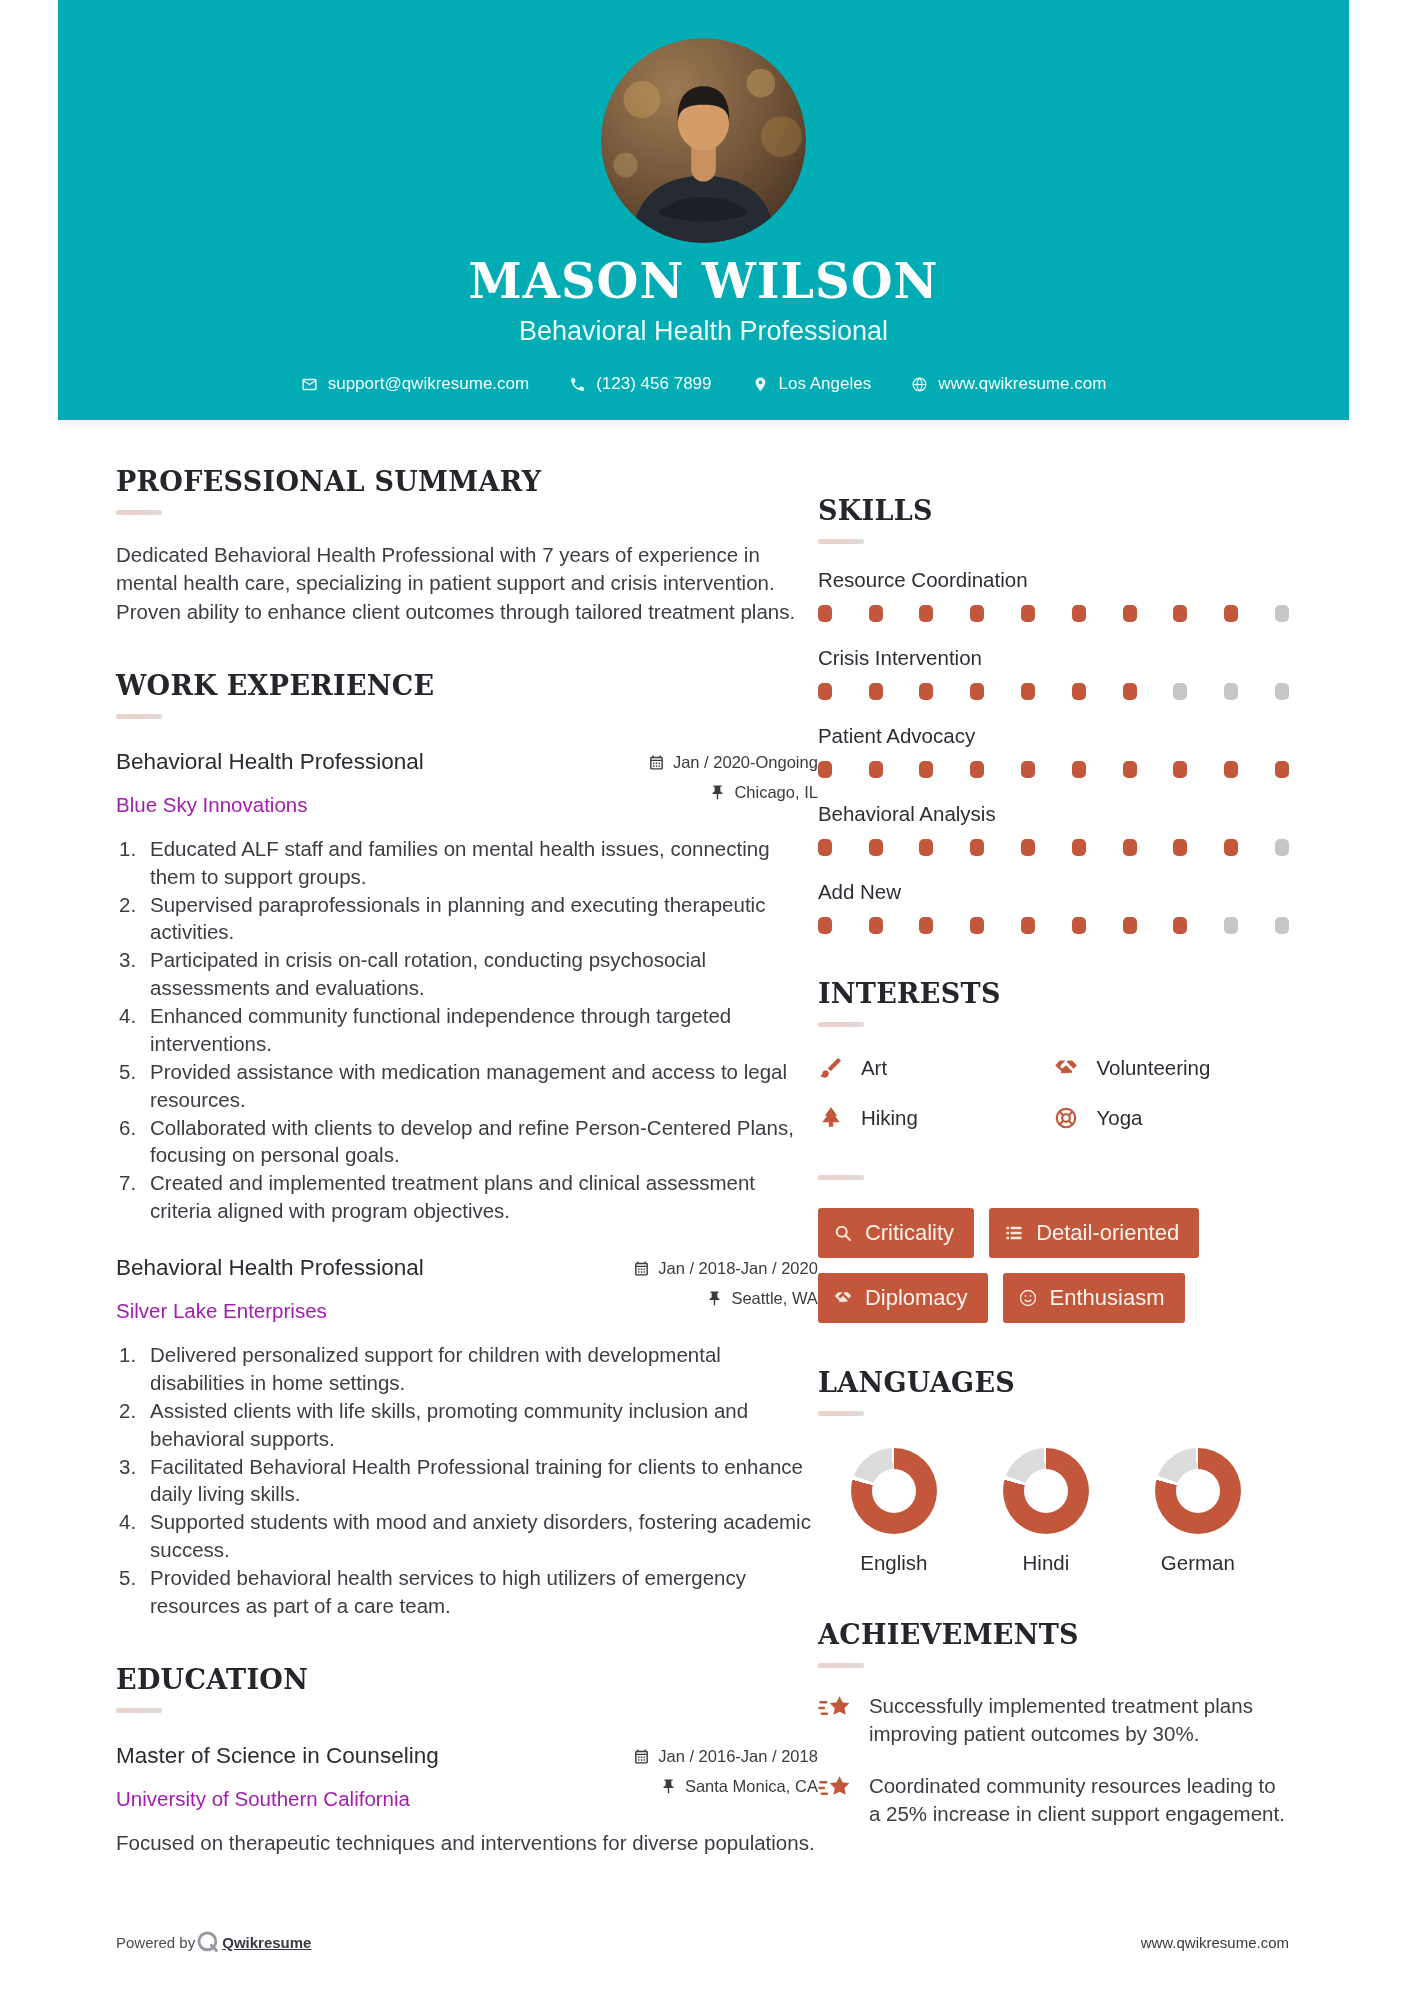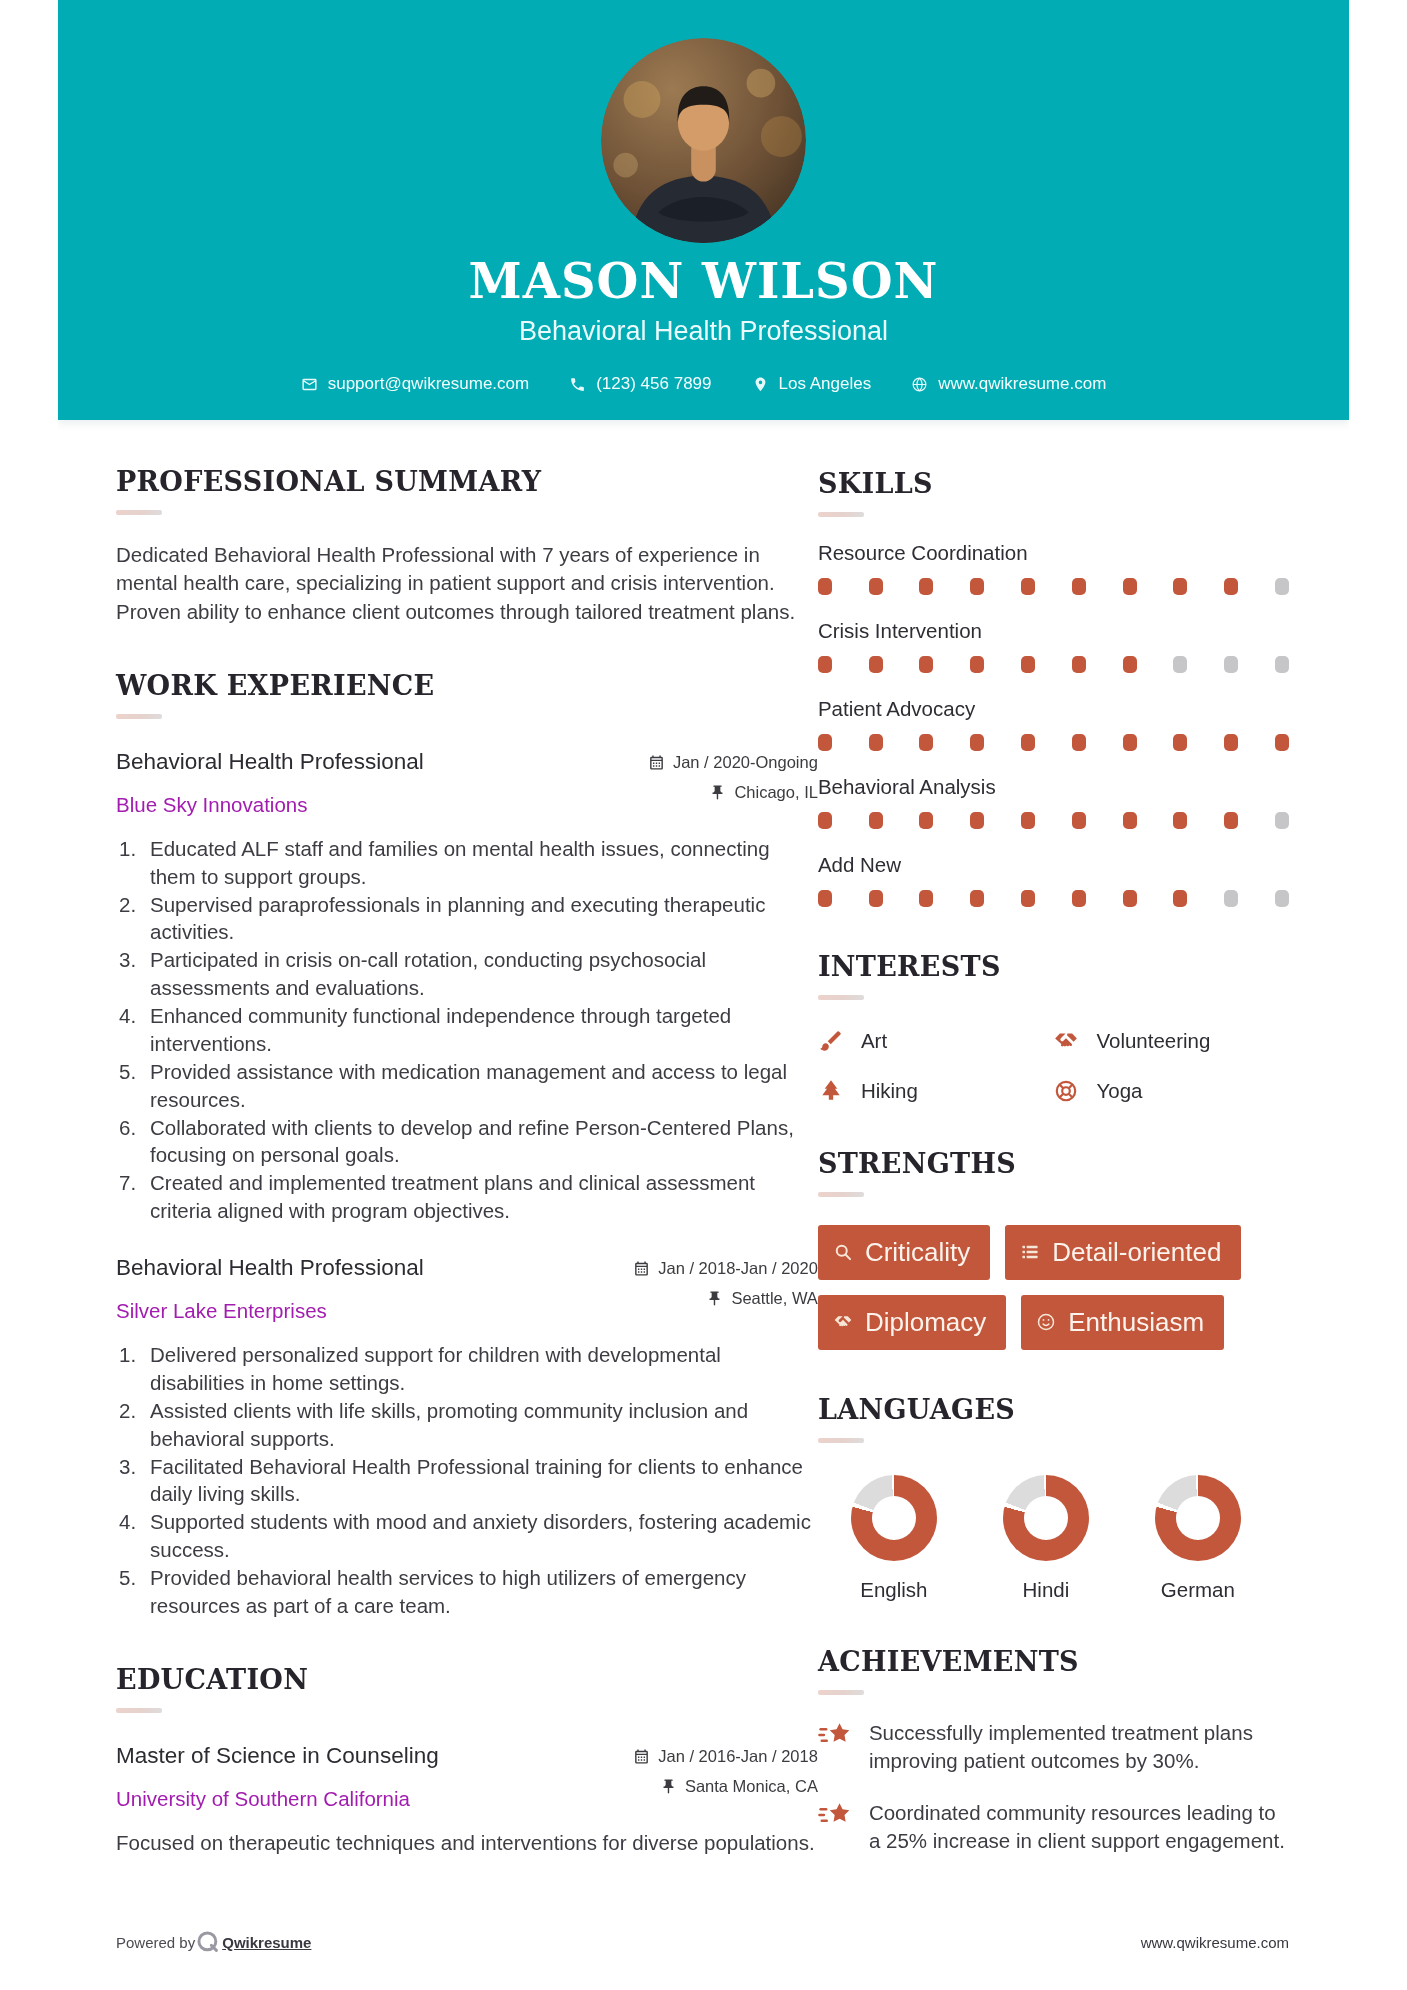--- a/index.html
+++ b/index.html
@@ -56,21 +56,21 @@
   .dot.off{background:#c6c6c9;}
 
   
   .int-grid{display:grid;grid-template-columns:1fr 1fr;row-gap:24px;margin-top:28px;}
   .int-item{display:flex;align-items:center;gap:17px;font-size:20.5px;color:#2e2d34;}
   .int-item .icon{width:26px;height:26px;color:#c2573c;}
 
   
   .chips{display:flex;flex-wrap:wrap;gap:15px;margin-top:28px;}
   .chip{display:inline-flex;align-items:center;gap:12px;background:#c2573c;color:#fcf3ec;
-        font-size:26px;padding:12px 20px 12px 15px;border-radius:3px;}
+        font-size:22px;padding:12px 20px 12px 15px;border-radius:3px;}
   .chip .icon{width:20px;height:20px;color:#f7e6d6;}
 
   
   .langs{display:flex;margin-top:32px;}
   .lang{width:152px;text-align:center;}
   .donut{width:86px;height:86px;border-radius:50%;margin:0 auto;position:relative;}
   .donut::after{content:"";position:absolute;inset:21px;background:#fff;border-radius:50%;}
   .lang-label{margin-top:17px;font-size:20.5px;color:#2e2d34;}
 
   
@@ -399,21 +399,20 @@
                   <circle cx="12" cy="12" r="3.5"></circle>
                   <path d="M6 6l3.5 3.5M18 6l-3.5 3.5M6 18l3.5-3.5M18 18l-3.5-3.5"></path>
                 </svg>
               </span>
               <span>Yoga</span>
             </div>
           </div>
       </section>
 
       <section class="sec-block">
-        <h2 class="sec">STRENGTHS</h2>
         <div class="rule"></div>
         <div id="strengths" class="chips">
             <div class="chip">
               <span class="icon">
                 <svg viewBox="0 0 24 24" fill="none" stroke="currentColor" stroke-width="2.4">
                   <circle cx="10.5" cy="10.5" r="6"></circle>
                   <path d="M15 15l5.5 5.5" stroke-linecap="round"></path>
                 </svg>
               </span>
               <span>Criticality</span>

